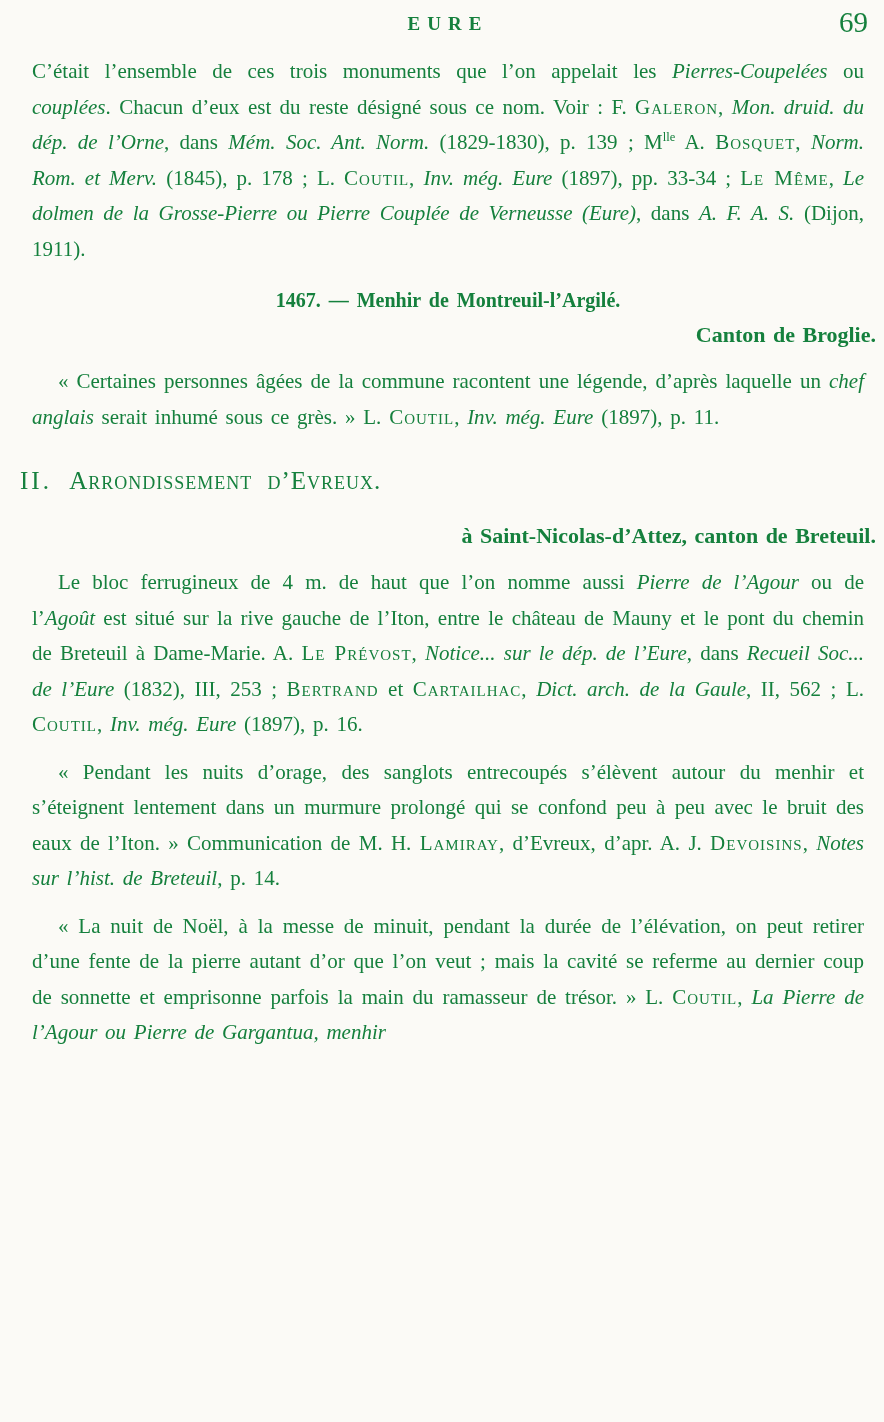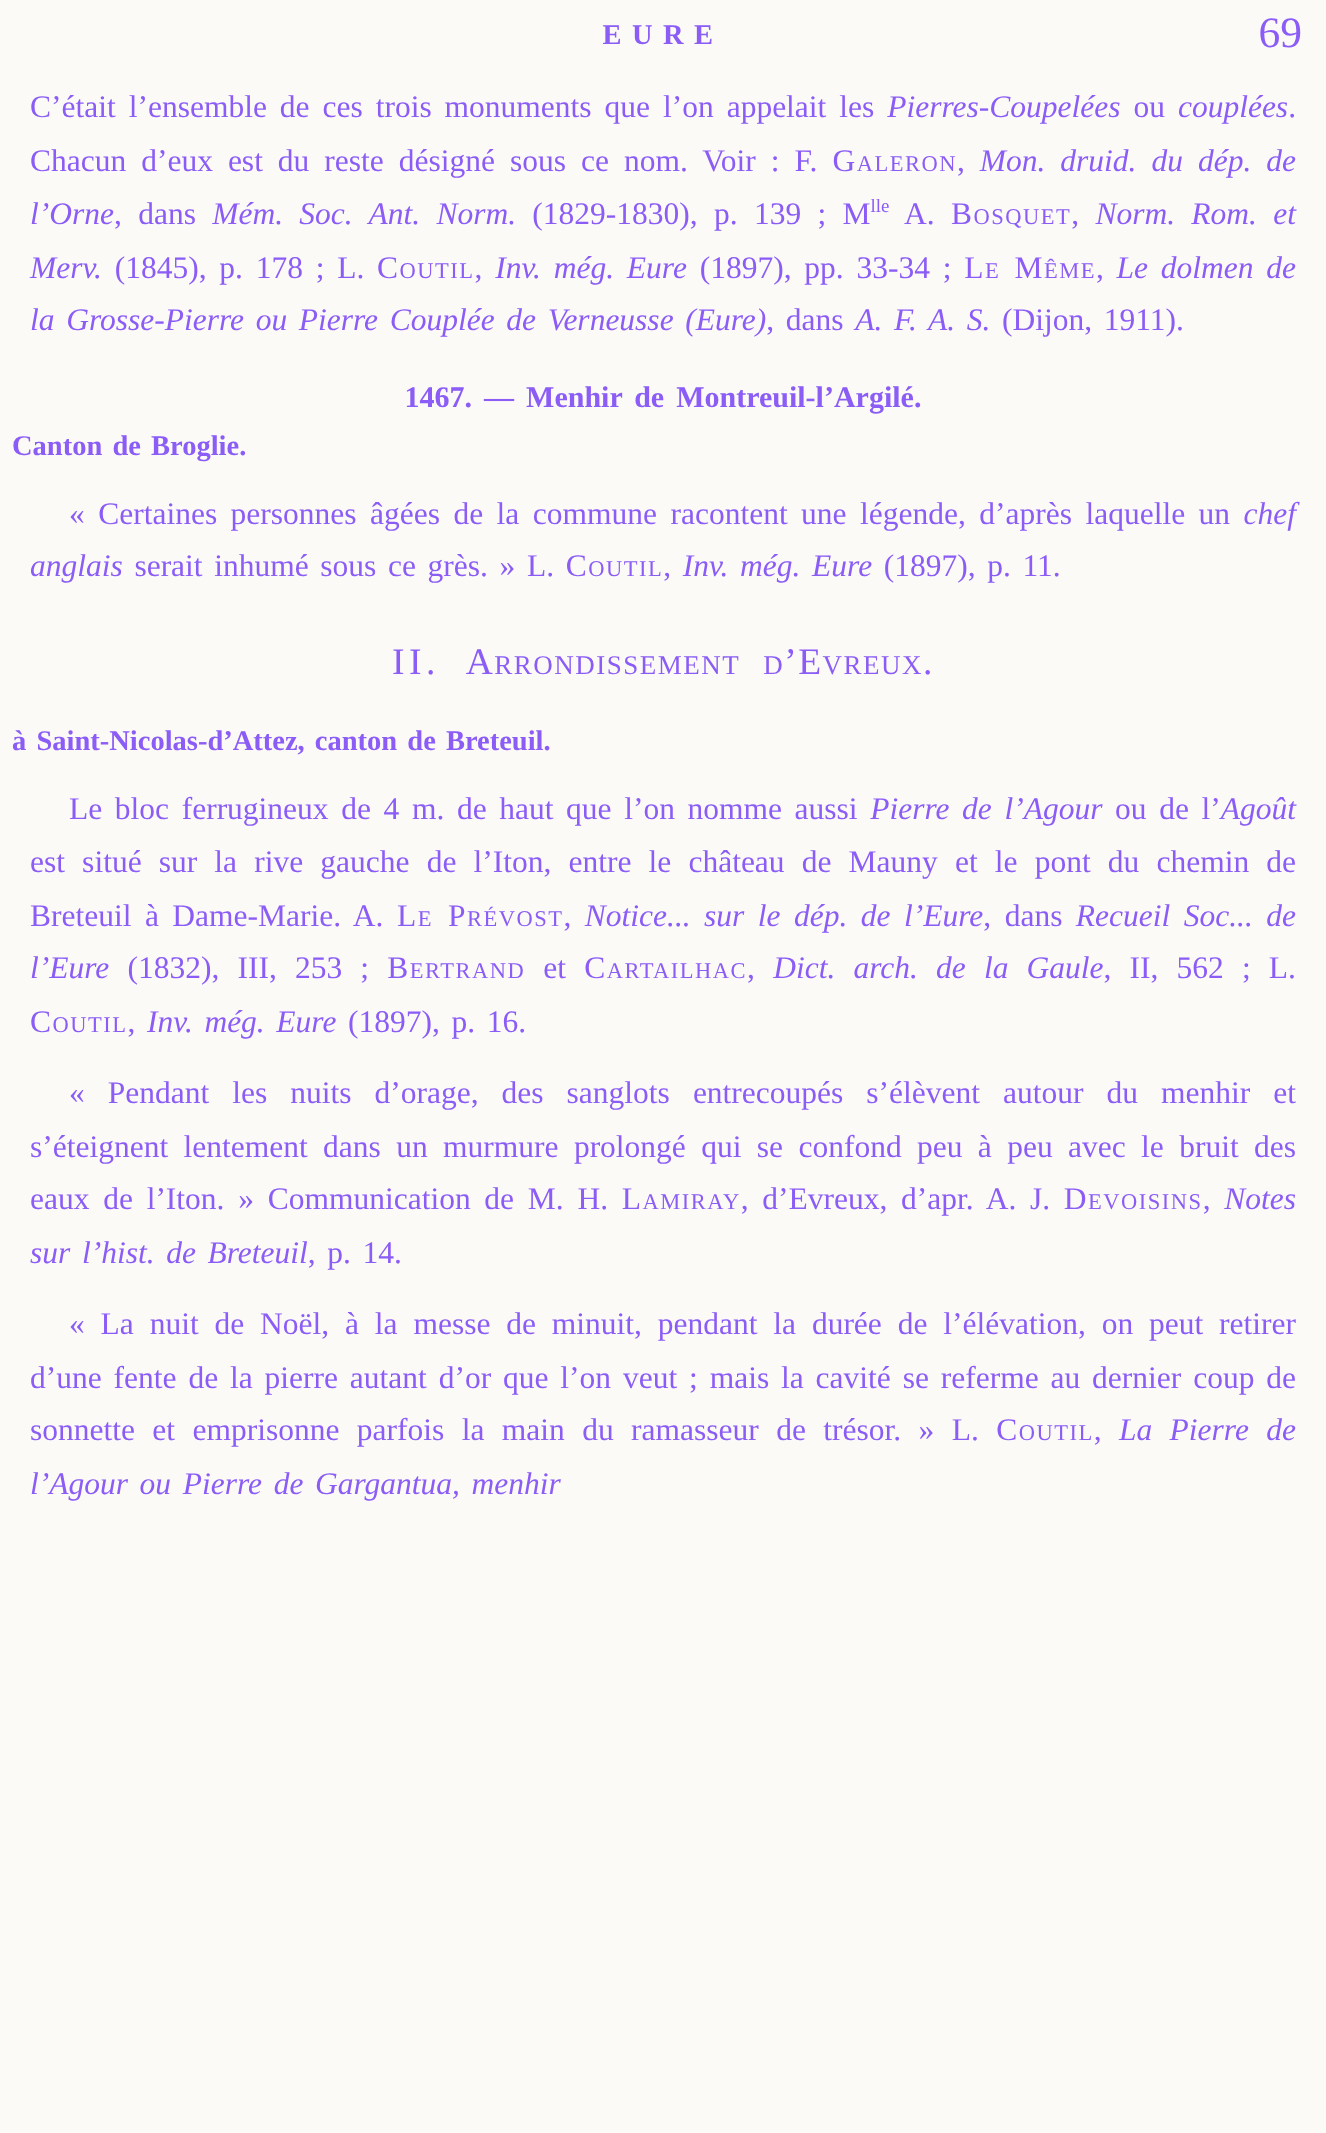--- a/index.html
+++ b/index.html
@@ -5,22 +5,22 @@
   * { box-sizing: border-box; }
   html, body { margin: 0; padding: 0; }
   body {
     width: 884px; height: 1422px;
     background: #f6f5f1;
     font-family: "Liberation Serif", "DejaVu Serif", serif;
   }
   .page {
     width: 884px; height: 1422px;
     background: #fbfaf6;
-    color: #8b5cf6;
-    padding: 8px 8px 0 8px;
+    color: #15803d;
+    padding: 8px 8px 0 20px;
     overflow: hidden;
     position: relative;
   }
   .running-header { position: relative; height: 34px; }
   .running-title {
     position: absolute; left: 50%; transform: translateX(-50%);
     top: 5px; font-size: 19px; font-weight: bold; letter-spacing: 7px;
   }
   .page-number {
     position: absolute; right: 8px; top: -2px; font-size: 29px;
@@ -32,25 +32,25 @@
     text-align: justify;
     word-spacing: 2.5px;
     margin: 12px;
   }
   .para.indent { text-indent: 26px; }
   .entry-heading {
     text-align: center; font-weight: bold; font-size: 20px;
     margin: 22px 0 10px 0; word-spacing: 3px;
   }
   .entry-subheading {
-    text-align: left; font-weight: bold; font-size: 19px;
+    text-align: right; font-weight: bold; font-size: 22px;
     margin: 0 0 16px 0; word-spacing: 2px;
   }
   .section-heading {
-    text-align: center; font-size: 25px;
+    text-align: left; font-size: 25px;
     letter-spacing: 3px; word-spacing: 8px;
     margin: 32px 0 28px 0;
   }
   .sc { font-variant: small-caps; letter-spacing: 1px; }
   .it { font-style: italic; }
   sup { font-size: 60%; line-height: 0; vertical-align: super; }
 </style>
 </head>
 <body>
 

